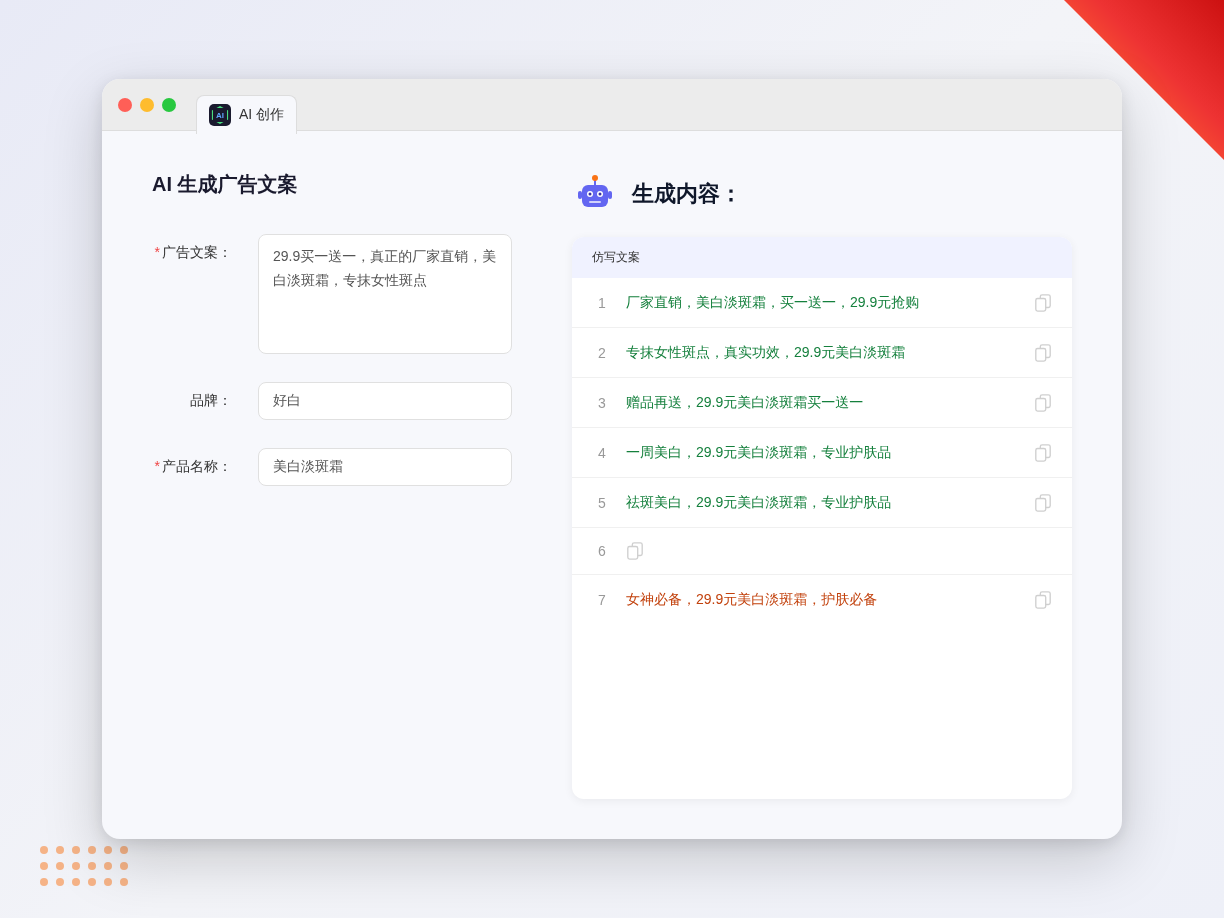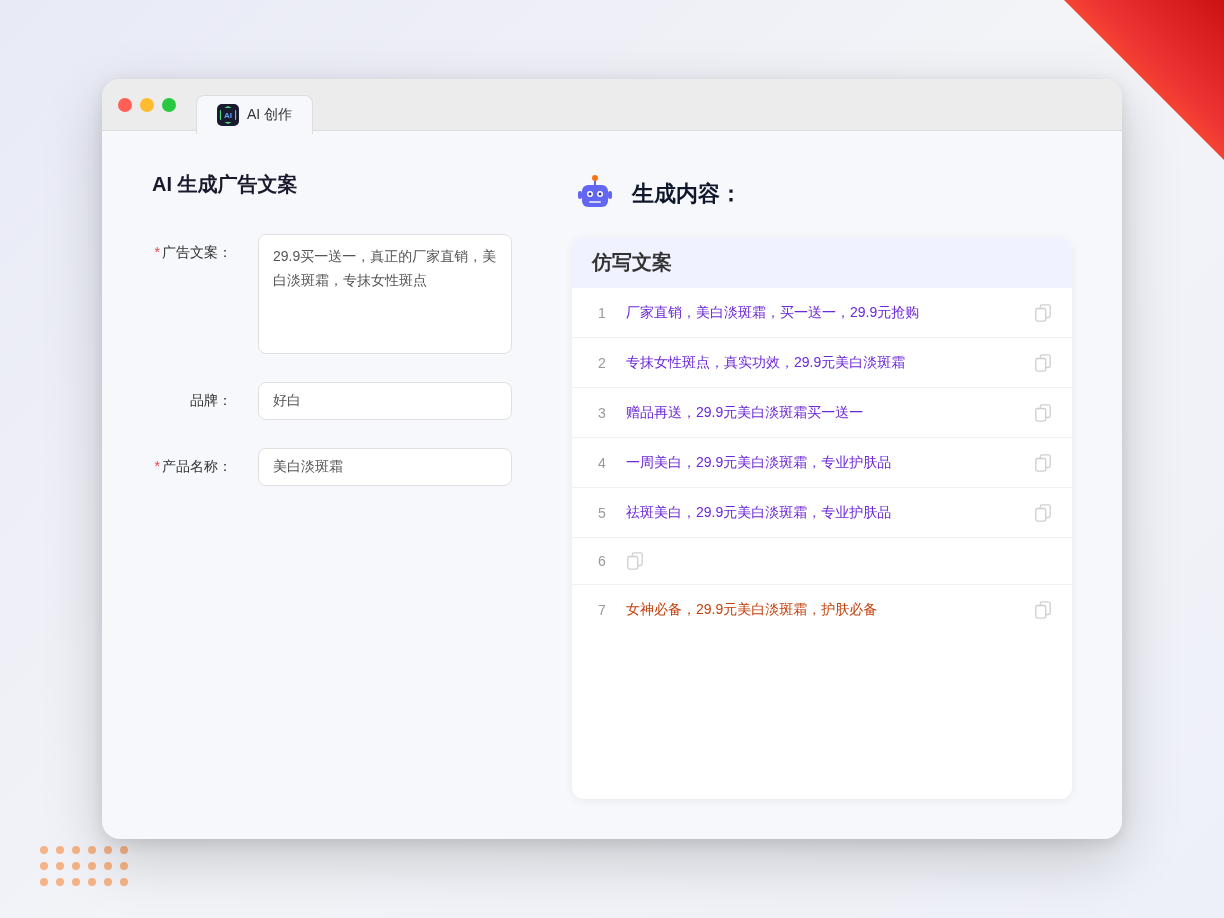--- a/index.html
+++ b/index.html
@@ -75,21 +75,21 @@
       width: 14px; height: 14px;
       border-radius: 50%;
     }
     .tl-red { background: #ff5f57; }
     .tl-yellow { background: #febc2e; }
     .tl-green { background: #28c840; }
 
     .tab {
       background: #f7f8fc;
       border-radius: 8px 8px 0 0;
-      padding: 8px 20px;
+      padding: 8px 12px;
       display: flex;
       align-items: center;
       gap: 8px;
       font-size: 14px;
       color: #333;
       border: 1px solid #ddd;
       border-bottom: none;
       margin-top: 20px;
     }
 
@@ -213,22 +213,22 @@
       flex: 1;
       background: #fff;
       border-radius: 12px;
       overflow: hidden;
       box-shadow: 0 2px 10px rgba(0,0,0,0.06);
     }
 
     .table-header {
       background: #f0f2ff;
       padding: 12px 20px;
-      font-size: 20px;
-      font-weight: 700;
+      font-size: 12px;
+      font-weight: 400;
       color: #333;
     }
 
     .table-body {
       overflow: hidden;
     }
 
     .table-row {
       display: flex;
       align-items: center;
@@ -244,21 +244,21 @@
     .row-num {
       font-size: 14px;
       color: #999;
       min-width: 20px;
       text-align: center;
     }
 
     .row-text {
       flex: 1;
       font-size: 14px;
-      color: #6d28d9;
+      color: #15803d;
       line-height: 1.5;
     }
 
     .row-text.muted {
       color: #c2410c;
     }
 
     
     .robot-svg {
       width: 46px; height: 46px;

